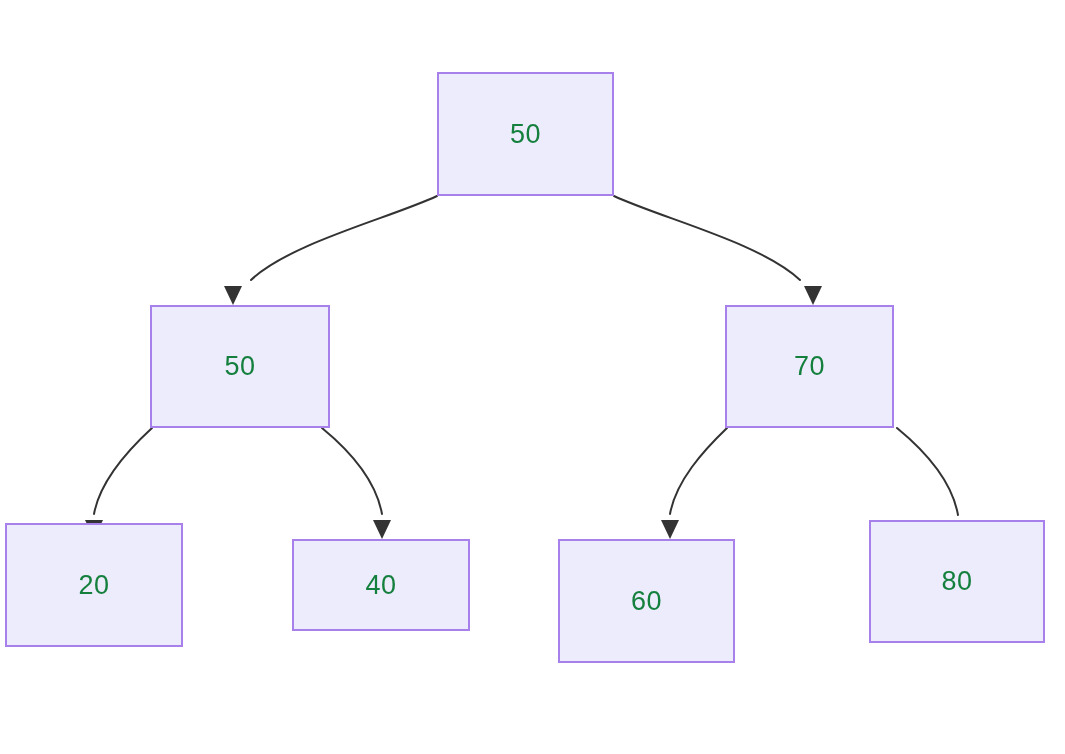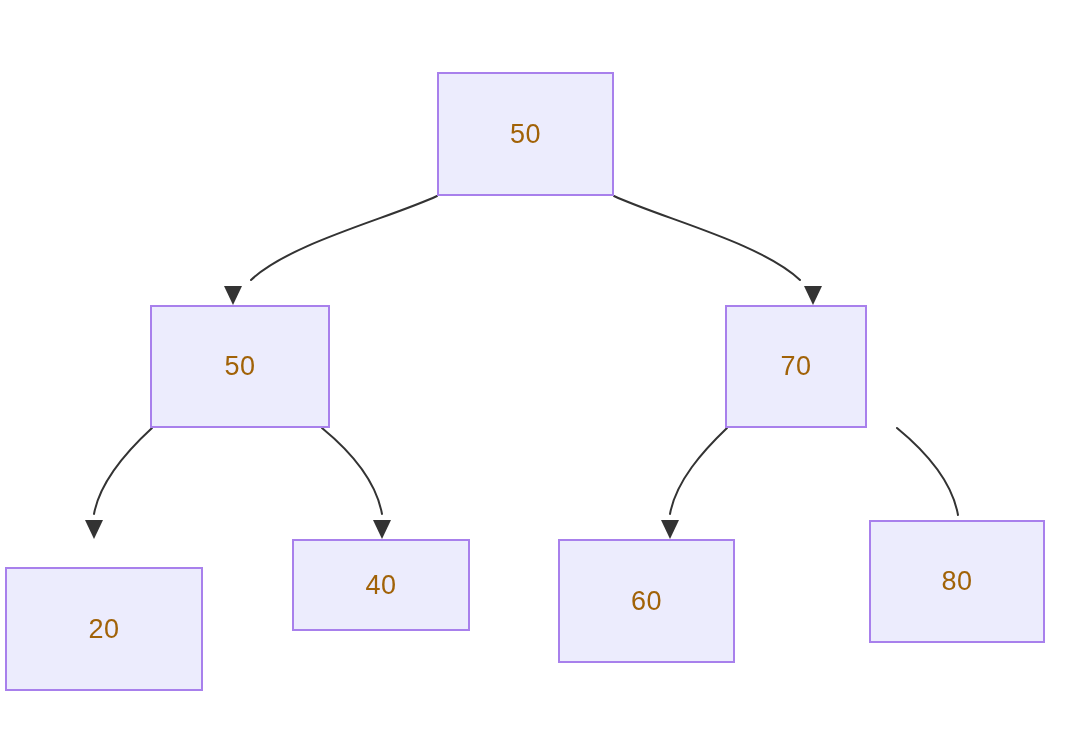--- a/index.html
+++ b/index.html
@@ -35,21 +35,21 @@
   .node-box {
     position: absolute;
     box-sizing: border-box;
     background: #ececfd;
     border: 2px solid #a880ec;
     display: flex;
     align-items: center;
     justify-content: center;
   }
   .node-label {
-    color: #a16207;
+    color: #15803d;
     font-family: "Liberation Sans", sans-serif;
     font-size: 27px;
     line-height: 1;
     font-weight: 400;
     letter-spacing: 0.5px;
     user-select: none;
   }
 </style>
 </head>
 <body>
@@ -75,24 +75,24 @@
       </g>
   </svg>
 
   <div id="nodes-layer">
       <div class="node-box" style="left: 437px; top: 72px; width: 177px; height: 124px;">
         <span class="node-label">50</span>
       </div>
       <div class="node-box" style="left: 150px; top: 305px; width: 180px; height: 123px;">
         <span class="node-label">50</span>
       </div>
-      <div class="node-box" style="left: 725px; top: 305px; width: 142px; height: 123px;">
+      <div class="node-box" style="left: 725px; top: 305px; width: 169px; height: 123px;">
         <span class="node-label">70</span>
       </div>
-      <div class="node-box" style="left: 5px; top: 567px; width: 198px; height: 124px;">
+      <div class="node-box" style="left: 5px; top: 523px; width: 178px; height: 124px;">
         <span class="node-label">20</span>
       </div>
       <div class="node-box" style="left: 292px; top: 539px; width: 178px; height: 92px;">
         <span class="node-label">40</span>
       </div>
       <div class="node-box" style="left: 558px; top: 539px; width: 177px; height: 124px; align-items: center;">
         <span class="node-label">60</span>
       </div>
       <div class="node-box" style="left: 869px; top: 520px; width: 176px; height: 123px;">
         <span class="node-label">80</span>

